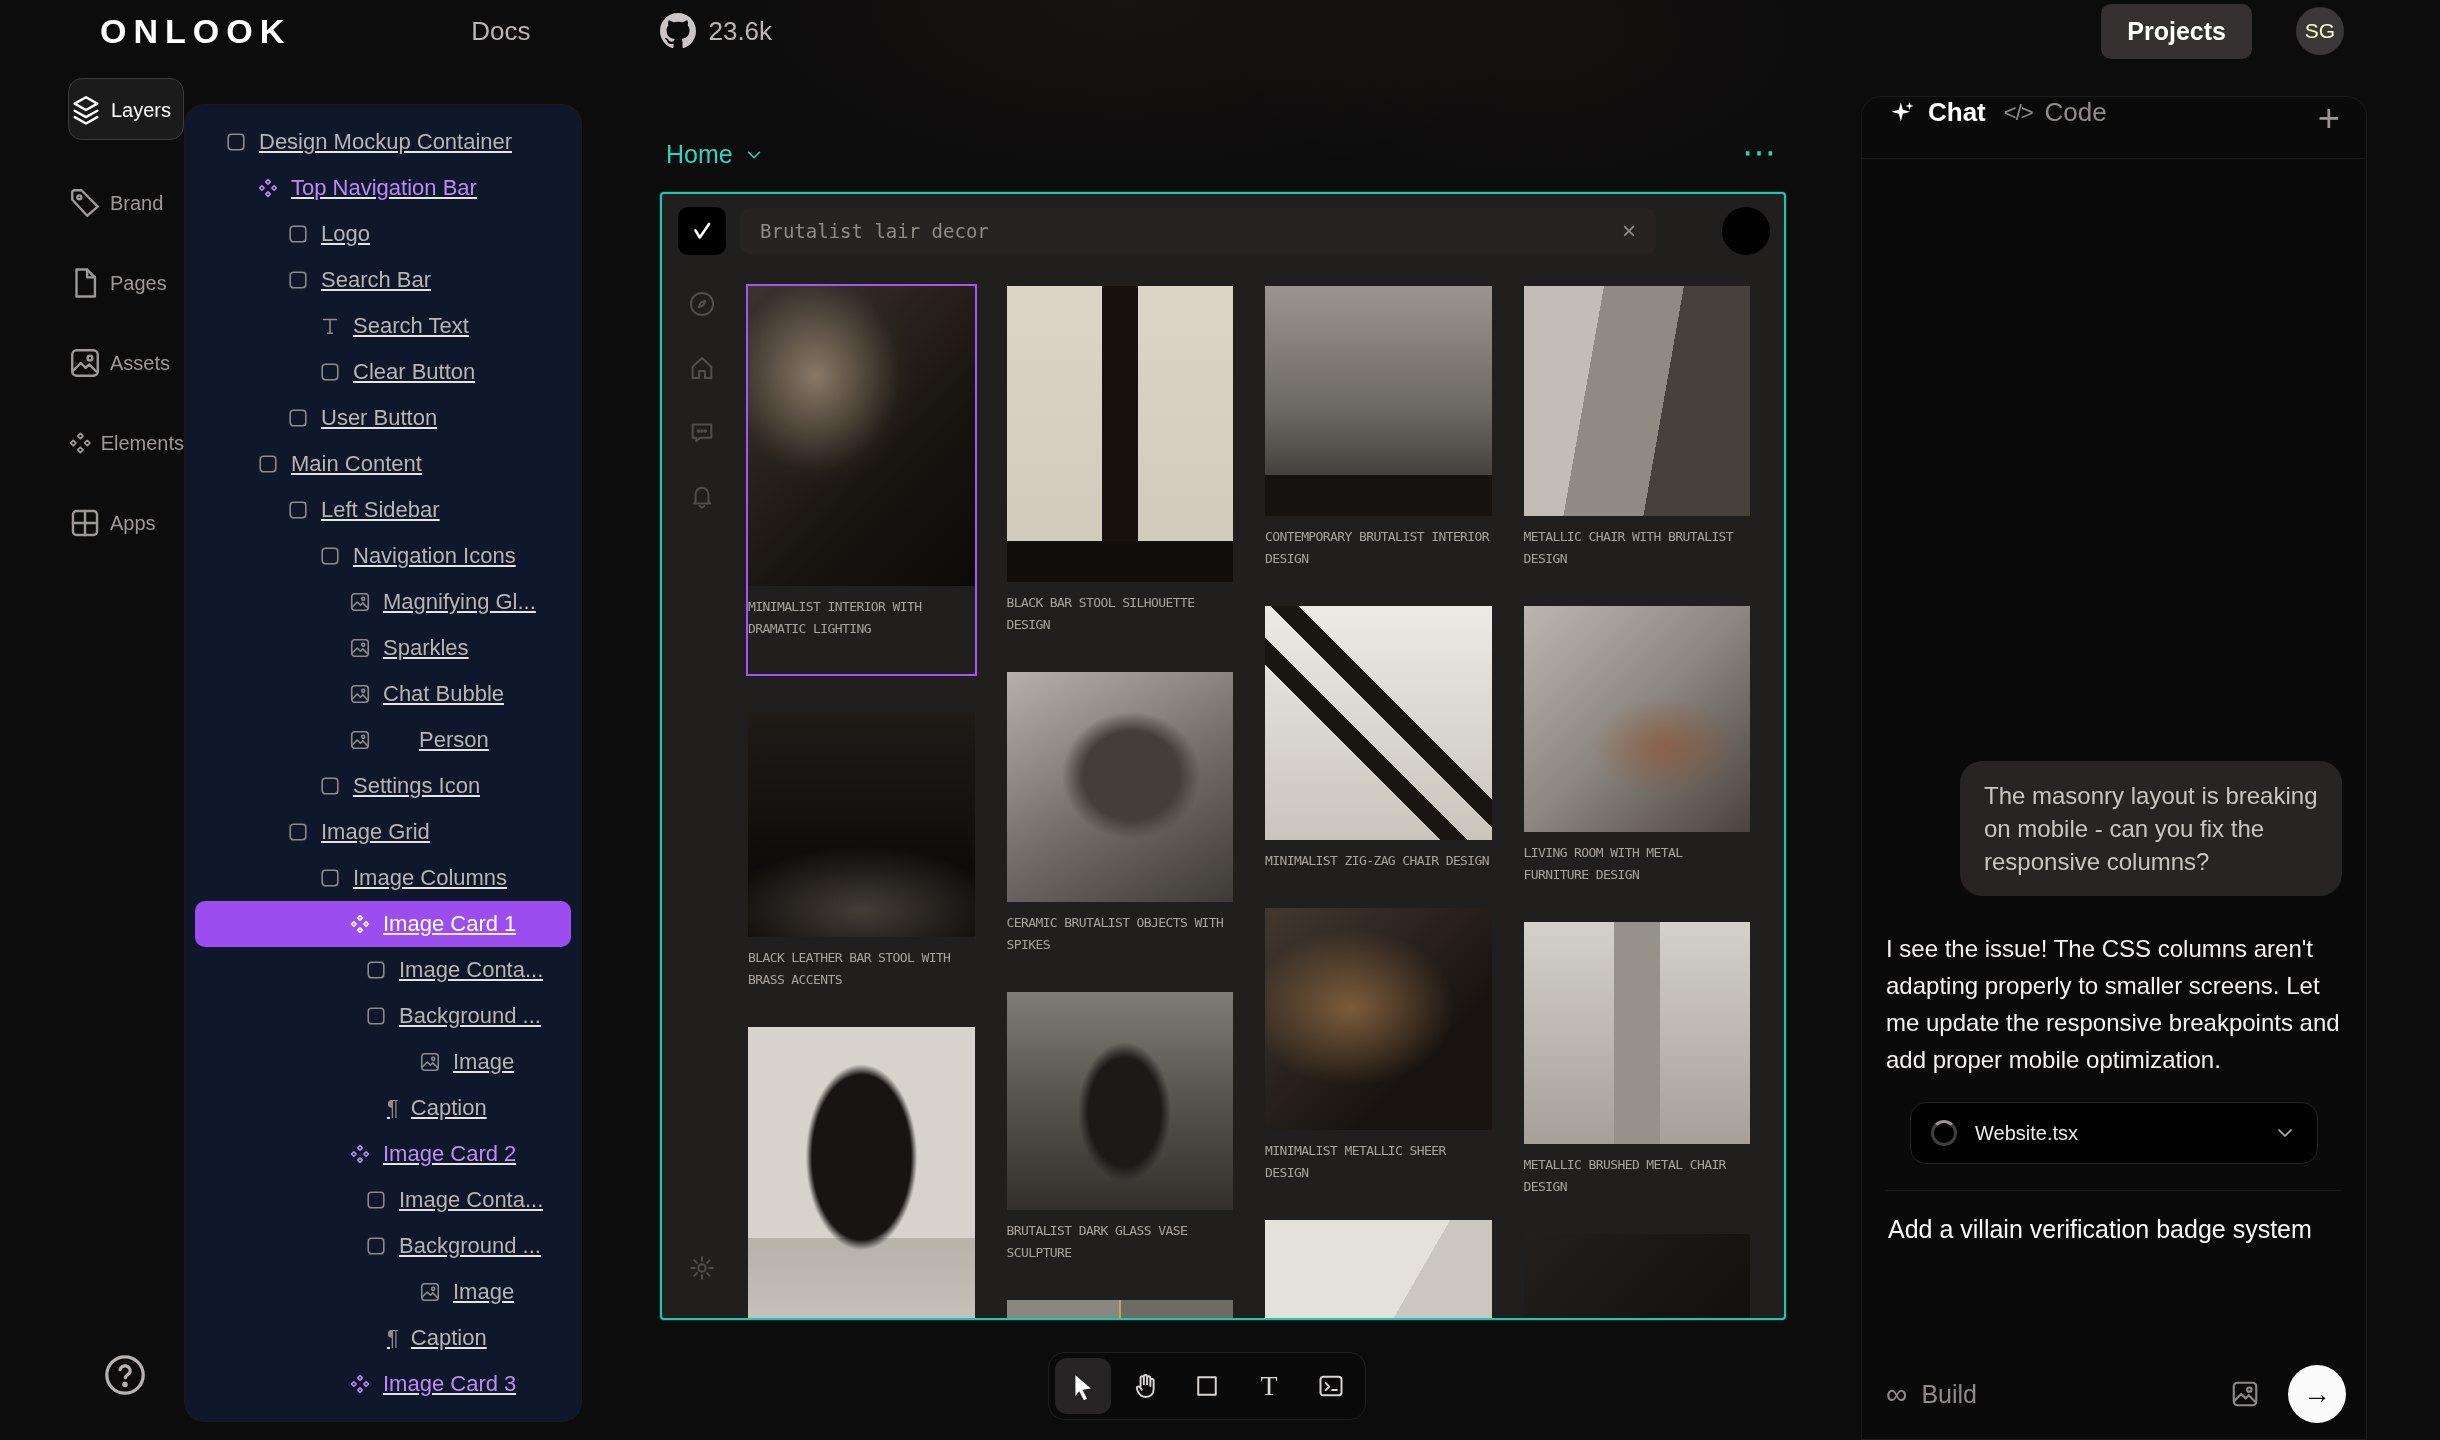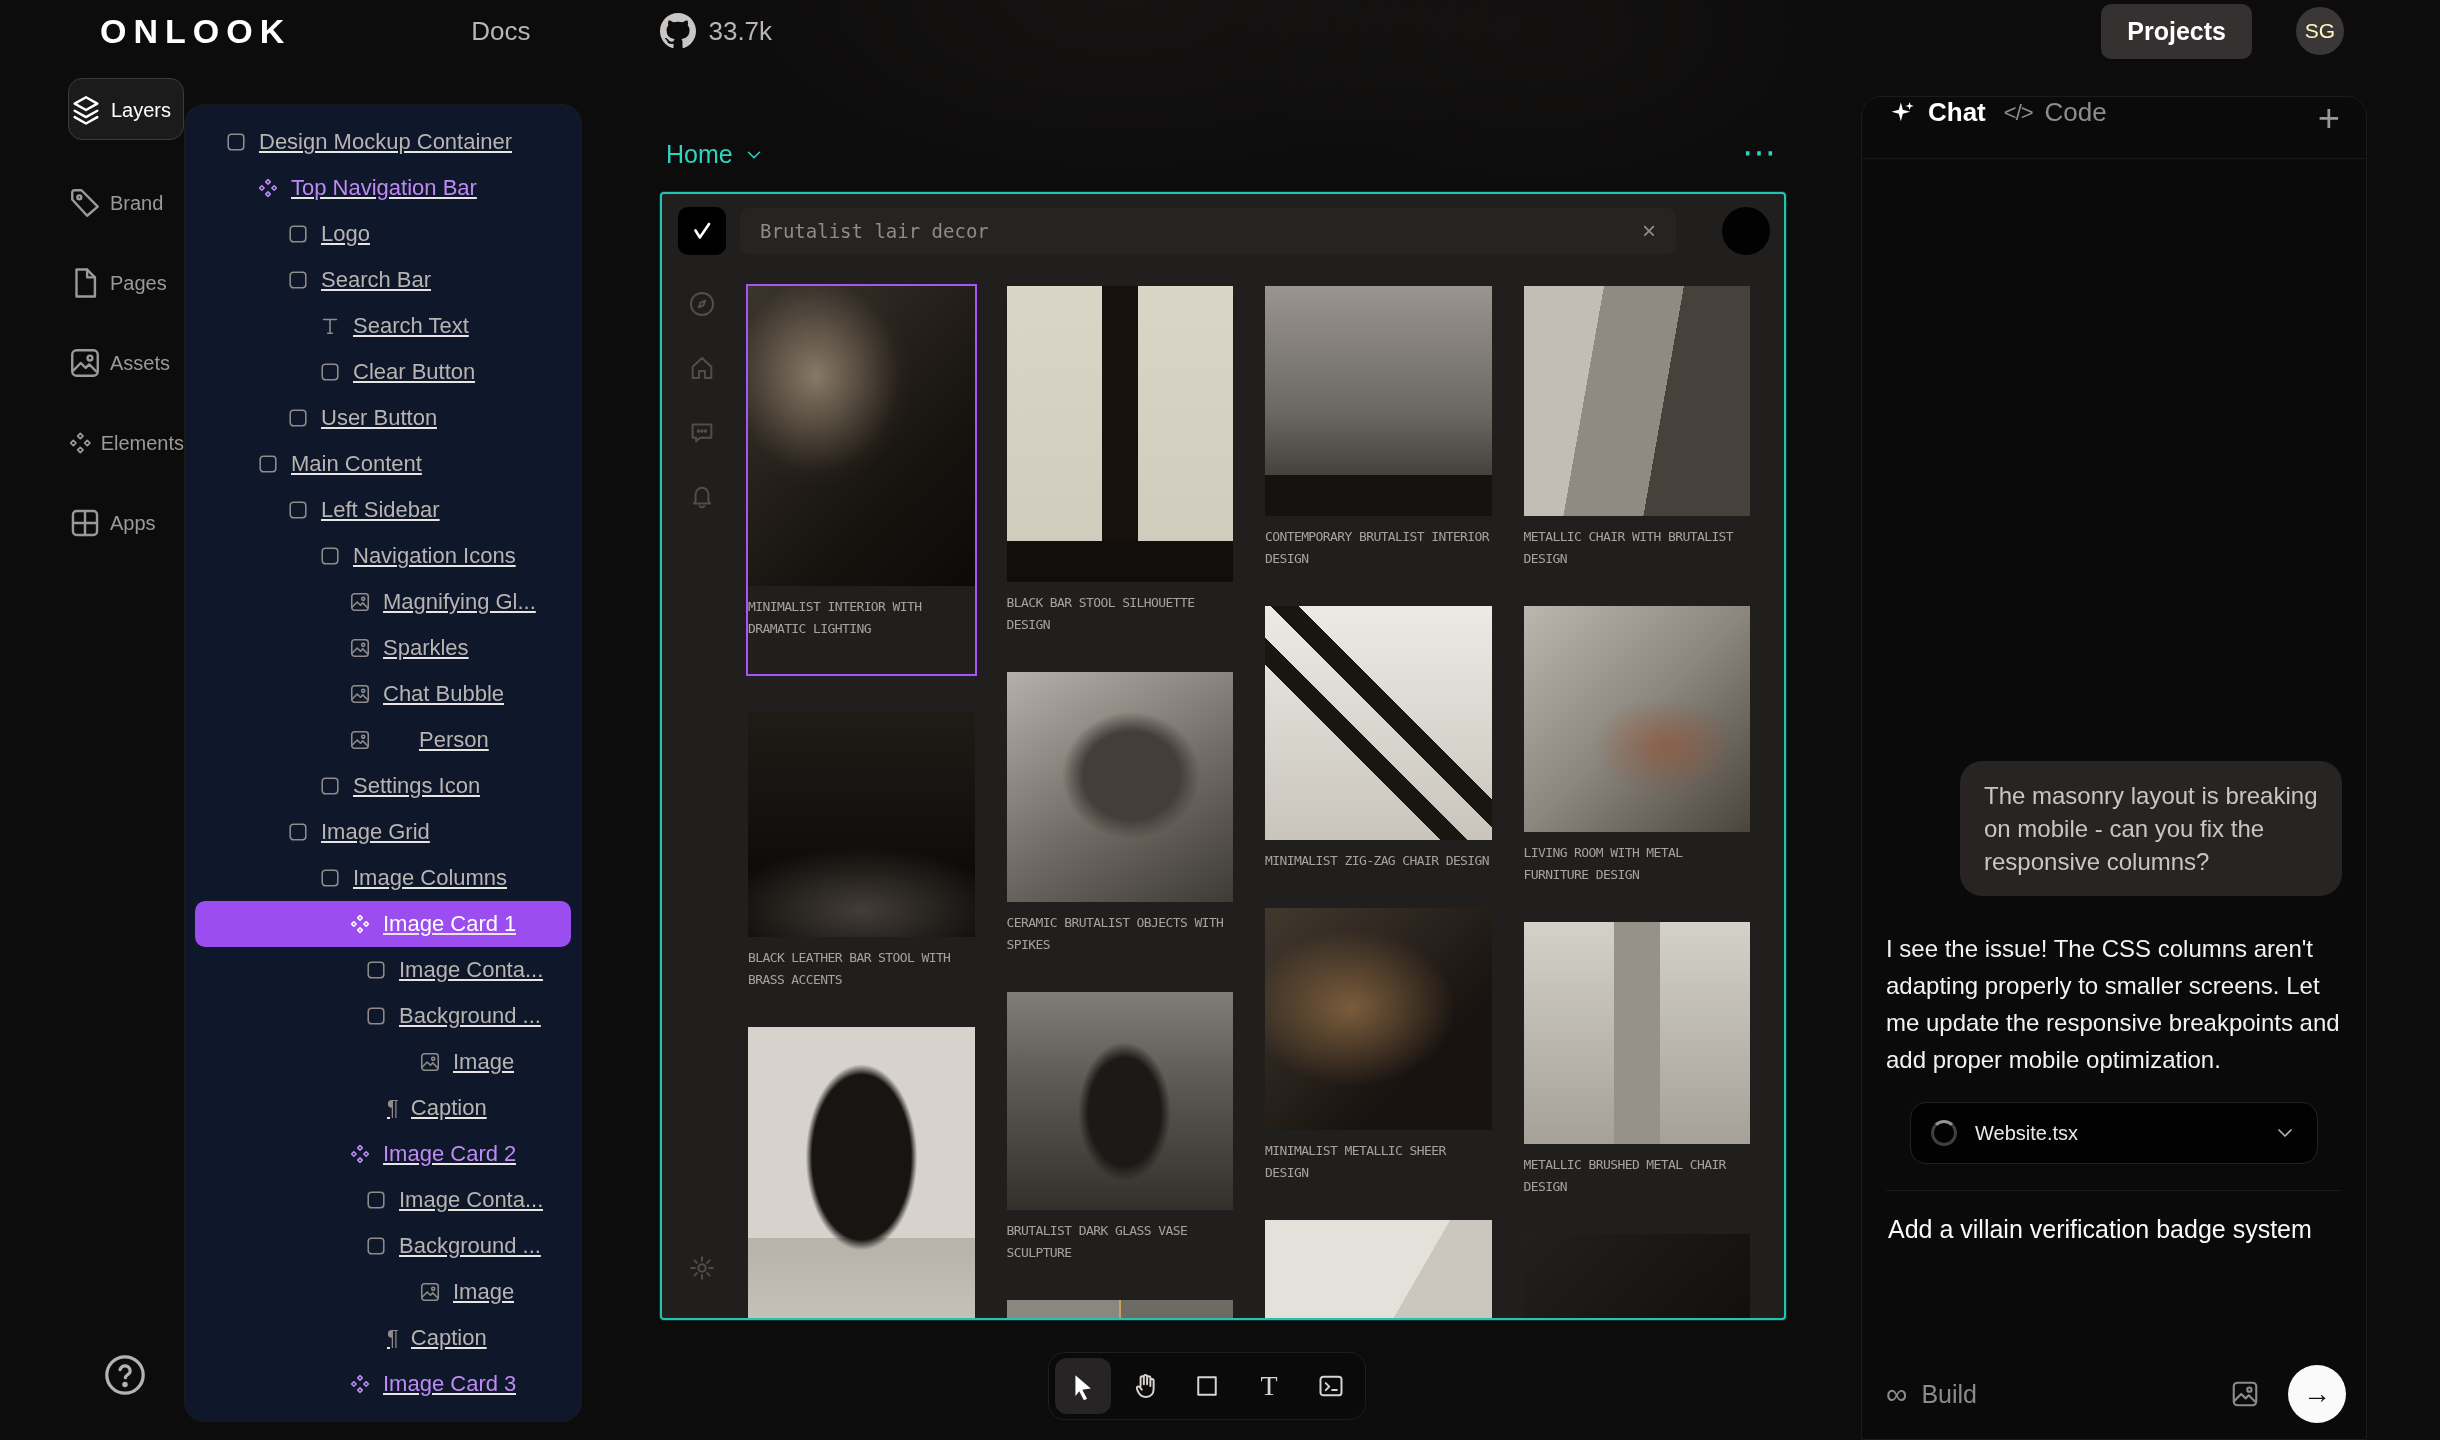--- a/index.html
+++ b/index.html
@@ -46,21 +46,21 @@
   .tlabel { overflow:hidden; text-overflow:ellipsis; }
 
   
   .frame-label { position:absolute; left:666px; top:140px; display:flex; align-items:center; gap:10px; color:#2dd4bf; font-size:25px; cursor:pointer; }
   .frame-label .icon { width:22px; height:22px; }
   .frame-more { position:absolute; left:1742px; top:132px; color:#2dd4bf; font-size:34px; letter-spacing:2px; cursor:pointer; }
   .frame { position:absolute; left:660px; top:192px; width:1126px; height:1128px; background:#211e1e; border:2px solid #1fc7b2; border-radius:4px; overflow:hidden; box-shadow:0 0 0 1px rgba(45,212,191,.18); }
   .pv-toolbar { position:absolute; left:0; top:0; width:100%; height:72px; }
   .pv-logo { position:absolute; left:16px; top:13px; width:48px; height:48px; background:#000; border-radius:10px; color:#fff; display:flex; align-items:center; justify-content:center; }
   .pv-logo .icon { width:26px; height:26px; }
-  .pv-search { position:absolute; left:78px; top:14px; right:108px; height:46px; background:#262322; border-radius:9px; display:flex; align-items:center; padding:0 20px; }
+  .pv-search { position:absolute; left:78px; top:14px; right:128px; height:46px; background:#262322; border-radius:9px; display:flex; align-items:center; padding:0 20px; }
   .pv-search-text { font-family:"DejaVu Sans Mono", monospace; font-size:19px; color:#8f8b86; flex:1; }
   .pv-close { color:#8f8b86; font-size:24px; cursor:pointer; }
   .pv-avatar { position:absolute; right:14px; top:13px; width:48px; height:48px; border-radius:50%; background:#020202; }
   .pv-rail { position:absolute; left:26px; top:96px; display:flex; flex-direction:column; gap:36px; }
   .pv-rail .icon, .pv-gear { width:28px; height:28px; color:#514e4b; cursor:pointer; }
   .pv-gear { position:absolute; left:26px; bottom:36px; }
 
   .grid { position:absolute; left:86px; top:92px; width:1002px; display:flex; gap:32px; }
   .gcol { flex:1; display:flex; flex-direction:column; }
   .card { margin-bottom:36px; }
@@ -121,21 +121,21 @@
 
 <div class="topbar">
   <div class="logo">ONLOOK</div>
   <div class="docs">Docs</div>
   <div class="gh">
     <span class="icon">
         <svg viewBox="0 0 16 16" fill="currentColor">
           <path d="M8 0C3.58 0 0 3.58 0 8c0 3.54 2.29 6.53 5.47 7.59.4.07.55-.17.55-.38 0-.19-.01-.82-.01-1.49-2.01.37-2.53-.49-2.69-.94-.09-.23-.48-.94-.82-1.13-.28-.15-.68-.52-.01-.53.63-.01 1.08.58 1.23.82.72 1.21 1.87.87 2.33.66.07-.52.28-.87.51-1.07-1.78-.2-3.64-.89-3.64-3.95 0-.87.31-1.59.82-2.15-.08-.2-.36-1.02.08-2.12 0 0 .67-.21 2.2.82.64-.18 1.32-.27 2-.27s1.36.09 2 .27c1.53-1.04 2.2-.82 2.2-.82.44 1.1.16 1.92.08 2.12.51.56.82 1.27.82 2.15 0 3.07-1.87 3.75-3.65 3.95.29.25.54.73.54 1.48 0 1.07-.01 1.93-.01 2.2 0 .21.15.46.55.38A8.01 8.01 0 0 0 16 8c0-4.42-3.58-8-8-8z"></path>
         </svg>
       </span>
-    <span class="gh-count">33.7k</span>
+    <span class="gh-count">23.6k</span>
   </div>
   <div class="tb-right">
     <button class="projects-btn">Projects</button>
     <div class="avatar">SG</div>
   </div>
 </div>
 
 <div class="rail" id="rail">
     <div class="rail-item active">
       <span class="icon">

